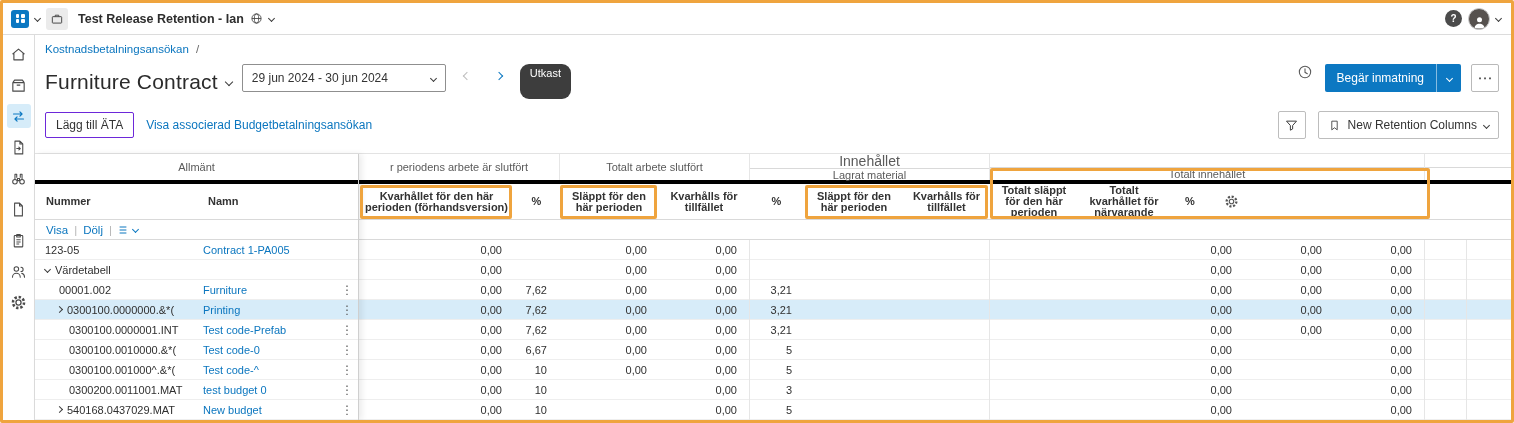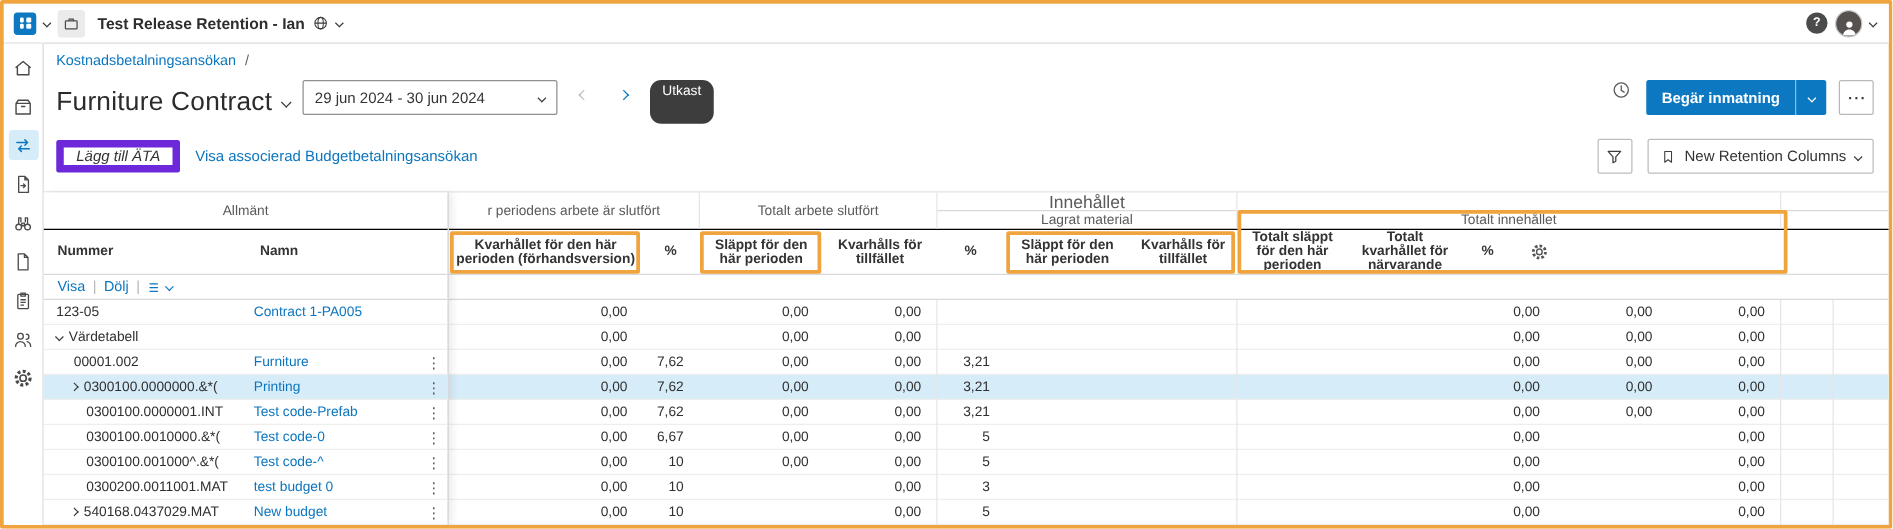--- a/index.html
+++ b/index.html
@@ -35,39 +35,39 @@
 
   .title-row { display:flex; gap:10px; padding:7px 12px 0 10px; height:42px; }
   .title-grp { display:flex; align-items:center; gap:8px; cursor:pointer; }
   .page-title { font-size:21px; font-weight:400; color:#2b2b2b; margin:0; letter-spacing:.2px; }
   .date-sel { height:28px; min-width:204px; border:1px solid #8f8f8f; border-radius:2px; display:flex; align-items:center;
               justify-content:space-between; padding:0 9px; font-size:12px; gap:14px; cursor:pointer; }
   .navbtn { width:22px; height:24px; background:#fff; border:none; display:flex; align-items:center; justify-content:center; padding:0; cursor:pointer; }
   .badge { background:#3d3d3d; color:#fff; font-size:11px; border-radius:9px; padding:3px 10px; }
   .btn-primary { height:28px; background:#0c78c2; border-radius:2px; color:#fff; display:flex; align-items:stretch;
                  overflow:hidden; font-size:12px; cursor:pointer; }
-  .bp-label { display:flex; align-items:center; padding:0 12px;font-weight:bold; }
+  .bp-label { display:flex; align-items:center; padding:0 12px; }
   .bp-caret { width:25px; display:flex; align-items:center; justify-content:center; border-left:1px solid rgba(255,255,255,.5); }
   .btn-more { width:28px; height:28px; border:1px solid #b9b9b9; border-radius:2px; background:#fff; font-size:15px; color:#333;
               display:flex; align-items:center; justify-content:center; padding:0; cursor:pointer; }
 
   .actions-row { display:flex; align-items:center; gap:12px; padding:12px 12px 0 10px; height:40px; }
-  .btn-outline { height:26px; border:6px solid #6d28d9; border-radius:2px; background:#fff; font-size:12px; color:#333; padding:0 10px; cursor:pointer;font-style:italic; }
+  .btn-outline { height:26px; border:1px solid #6d28d9; border-radius:2px; background:#fff; font-size:12px; color:#333; padding:0 10px; cursor:pointer; }
   .alink { font-size:12px; }
   .iconbtn { width:28px; height:28px; border:1px solid #bdbdbd; border-radius:2px; background:#fff; display:flex;
              align-items:center; justify-content:center; padding:0; cursor:pointer; }
   .preset { height:28px; border:1px solid #bdbdbd; border-radius:2px; display:flex; align-items:center; gap:7px; padding:0 9px;
             font-size:12px; cursor:pointer; }
 
   
   .table-wrap { flex:1; display:flex; margin-top:14px; min-height:0; border-top:1px solid #e3e3e3; position:relative; }
   .frozen { width:324px; flex:none; background:#fff; border-right:1px solid #cfcfcf; box-shadow:3px 0 6px rgba(0,0,0,.08);
             z-index:3; display:flex; flex-direction:column; }
   .scrollp { flex:1; min-width:0; position:relative; display:flex; flex-direction:column; }
-  .band { height:30px; flex:none; display:flex; border-bottom:1px solid #000000; }
+  .band { height:30px; flex:none; display:flex; border-bottom:4px solid #000000; }
   .gcell { font-size:11px; color:#5a5a5a; display:flex; align-items:center; justify-content:center; text-align:center; }
   .gstack { display:flex; flex-direction:column; }
   .gtop { height:15px; border-bottom:1px solid #d9d9d9; font-size:14px; color:#5a5a5a; display:flex; align-items:center; justify-content:center; }
   .gbot { height:14px; font-size:11px; color:#5a5a5a; display:flex; align-items:center; justify-content:center; }
   .bl { border-left:1px solid #e6e6e6; }
   .hrow { height:36px; flex:none; display:flex; border-bottom:1px solid #d9d9d9; }
   .hcell { font-size:11px; font-weight:bold; color:#333; line-height:11px; display:flex; align-items:center; justify-content:center;
            text-align:center; padding:2px 5px; cursor:pointer; }
   .hcell.left { justify-content:flex-start; text-align:left; }
   .ctrl { height:20px; flex:none; border-bottom:1px solid #d9d9d9; display:flex; align-items:center; gap:6px; padding-left:11px; font-size:11.5px; }

